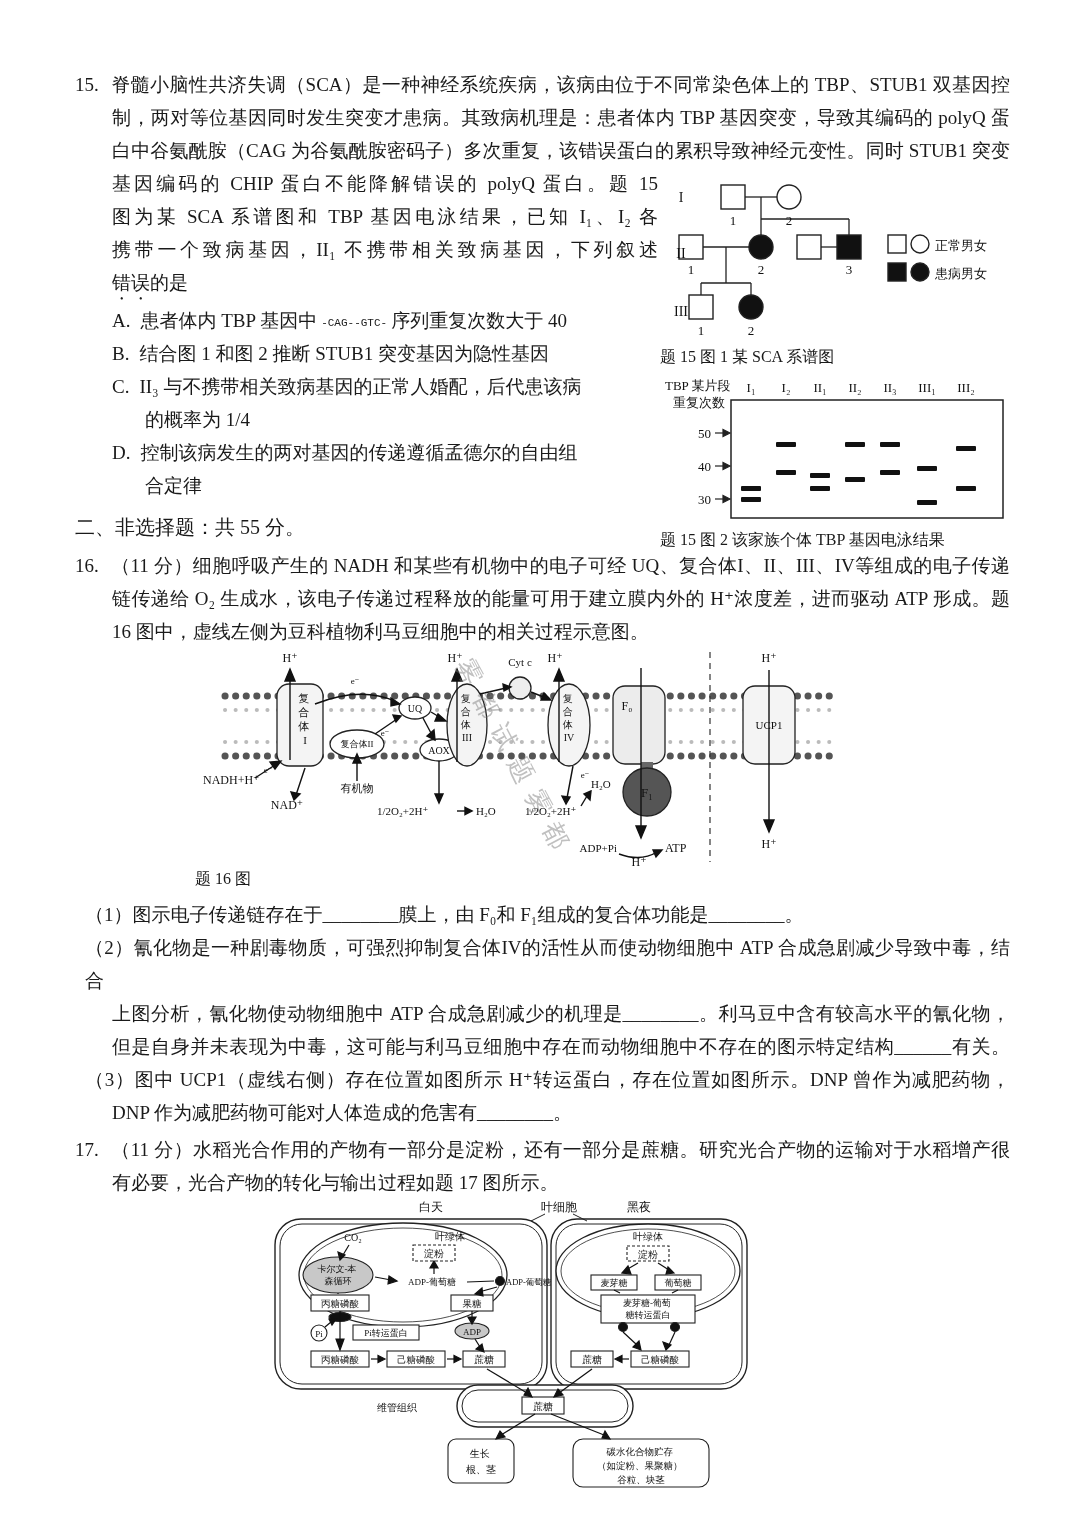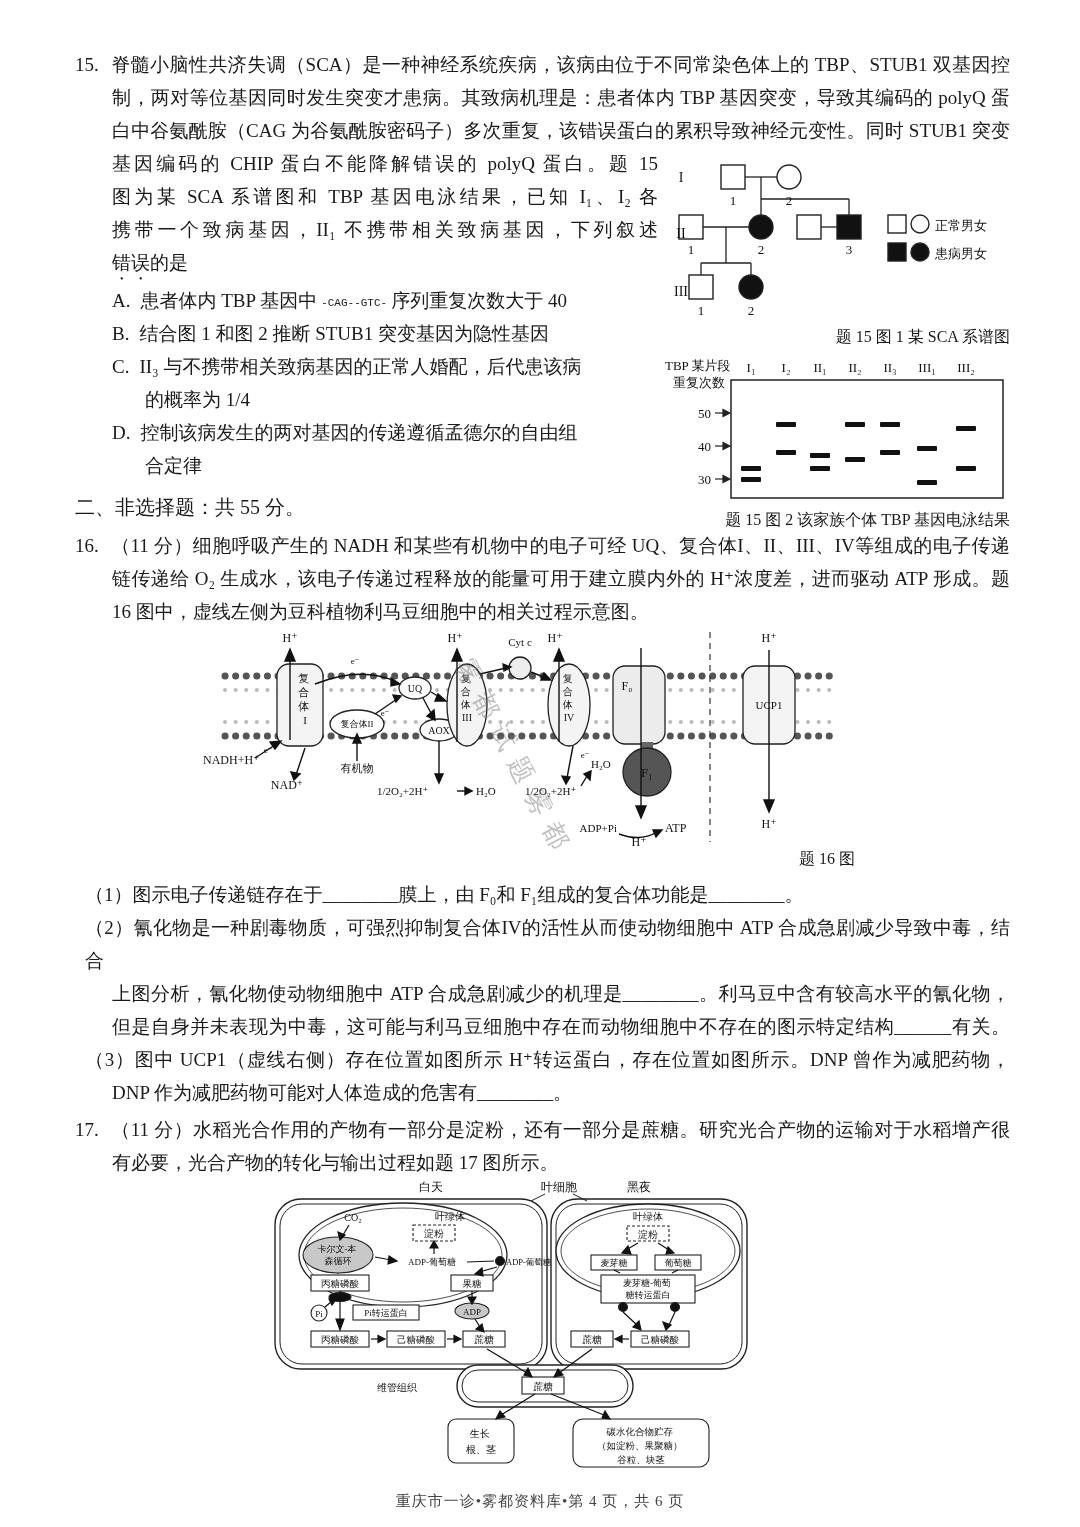--- a/index.html
+++ b/index.html
@@ -1,34 +1,34 @@
 <!DOCTYPE html>
 <html><head>
 <meta charset="utf-8">
 <style>
   *{margin:0;padding:0;box-sizing:border-box}
   html,body{background:#e8e8e8}
   .sheet{position:relative;width:1080px;height:1527px;background:#fff;color:#1a1a1a;
          font-family:"Liberation Serif","DejaVu Serif",serif;font-size:19px;margin:0 auto;overflow:hidden}
-  .page{position:absolute;inset:0;padding:48px 70px 0 75px}
+  .page{position:absolute;inset:0;padding:68px 70px 0 75px}
   .line{line-height:33px}
   .jl{text-align:justify;text-align-last:justify}
   .ml10{margin-left:10px}
   .ml37{margin-left:37px}
   .w546{width:546px}
   .qrow{position:relative}
   .qnum{margin-right:12px}
   .optlab{margin-right:10px}
   .opt{margin-left:37px;padding-left:33px;text-indent:-33px;line-height:33px}
   .emph{-webkit-text-emphasis:filled dot #1a1a1a;-webkit-text-emphasis-position:under right;
         text-emphasis:filled dot #1a1a1a;text-emphasis-position:under right}
   .strand{display:inline-flex;flex-direction:row;vertical-align:middle;margin:0 4px;
           font-family:"Liberation Mono","DejaVu Sans Mono",monospace;font-size:11px;line-height:10px;text-indent:0}
   .q15-figs{position:absolute;top:105px;right:0;width:350px;text-align:center}
-  .figcap{font-size:16px;line-height:20px;margin:1px 0 9px;text-align:right}
+  .figcap{font-size:16px;line-height:20px;margin:1px 0 9px;text-align:left}
   .sec{font-weight:normal;font-size:20px;line-height:27px;margin:12px 0 8px}
   .fig16{margin-left:120px;width:660px}
   .fig17{margin-left:160px;width:560px}
   .fig16 svg,.fig17 svg{display:block}
   .wm{position:absolute;left:478px;top:652px;transform:rotate(62deg);transform-origin:0 0;
       font-size:26px;letter-spacing:11px;color:rgba(115,115,115,.45);white-space:nowrap;pointer-events:none}
   .footer{position:absolute;bottom:16px;left:0;width:100%;text-align:center;font-size:15px;color:#444;letter-spacing:1px}
   svg text{fill:#111;font-family:"Liberation Serif","DejaVu Serif",serif}
 </style>
 </head>
@@ -409,16 +409,15 @@
             <tspan x="406" y="270">（如淀粉、果聚糖）</tspan>
             <tspan x="406" y="284">谷粒、块茎</tspan>
           </text>
         </g>
       </svg>
     </div>
   </div>
 
   <div class="wm">雾都试题雾都</div>
 
-  <div class="footer">重庆市一诊•雾都资料库•第 4 页，共 6 页</div>
 
 </div>
 </div>
 
 </body></html>

